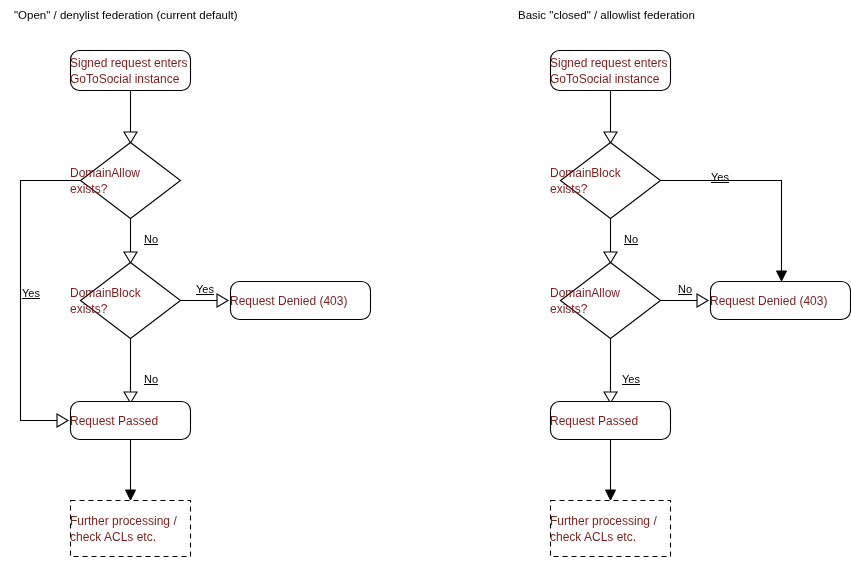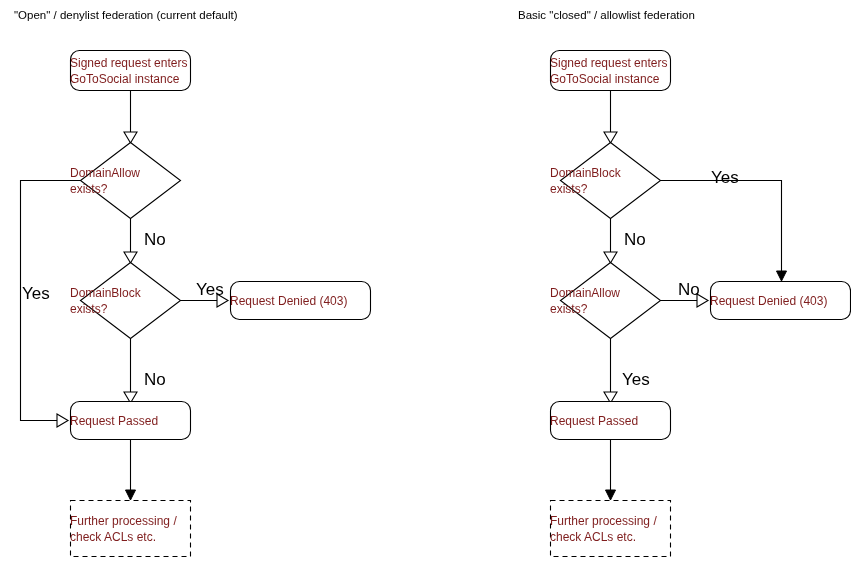--- a/index.html
+++ b/index.html
@@ -42,25 +42,26 @@
     position: absolute;
     font-size: 12px;
     line-height: 16px;
     text-align: left;
     color: #7f1d1d;
     white-space: pre-line;
     pointer-events: none;
   }
   .edge-label {
     position: absolute;
-    font-size: 17px;
+    font-size: 11px;
     line-height: 13px;
     color: #000;
     white-space: nowrap;
     pointer-events: none;
+    text-decoration: underline;
   }
   .shape { fill: #ffffff; stroke: #000000; stroke-width: 1.1; }
   .shape-dashed { fill: #ffffff; stroke: #000000; stroke-width: 1.1; stroke-dasharray: 5 4; }
   .conn { fill: none; stroke: #000000; stroke-width: 1.1; }
   .arrow-open { fill: #ffffff; stroke: #000000; stroke-width: 1.1; }
   .arrow-filled { fill: #000000; stroke: #000000; stroke-width: 1; }
 </style>
 </head>
 <body>
 

